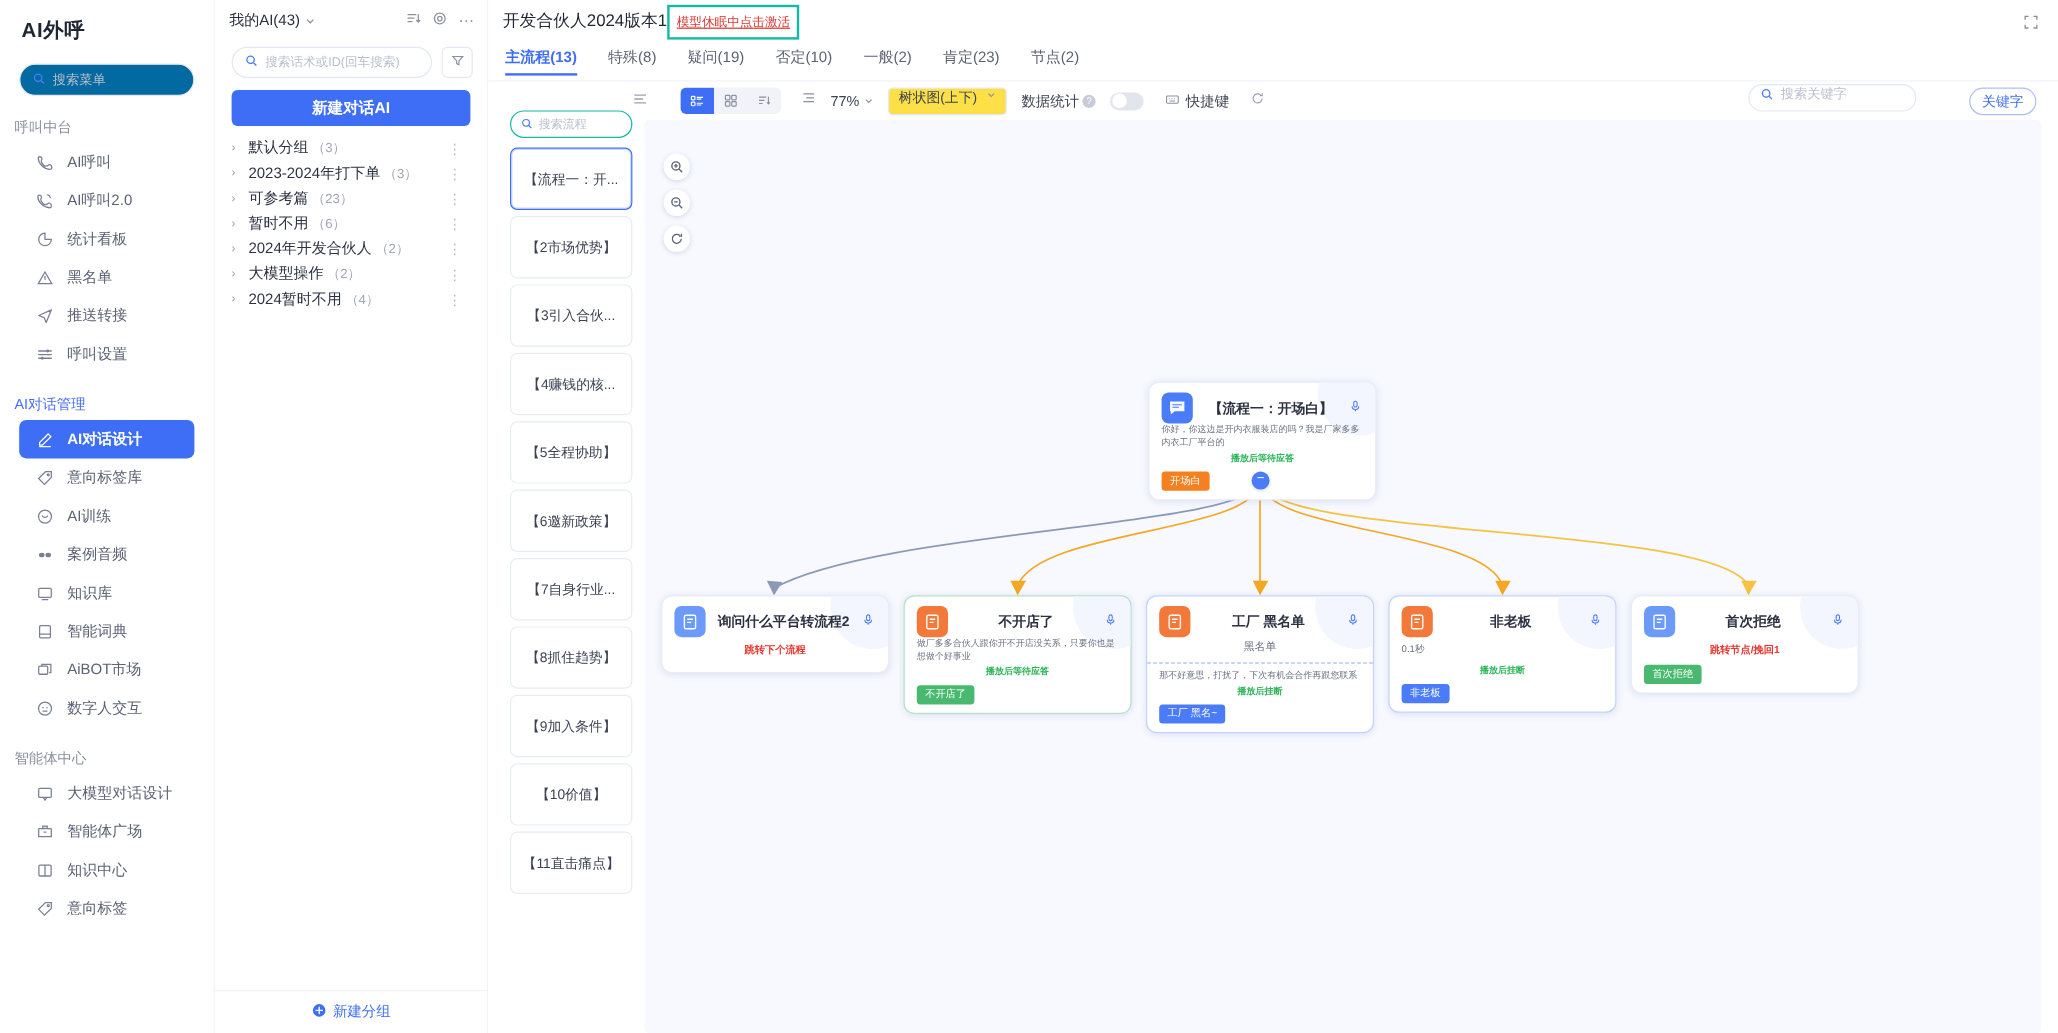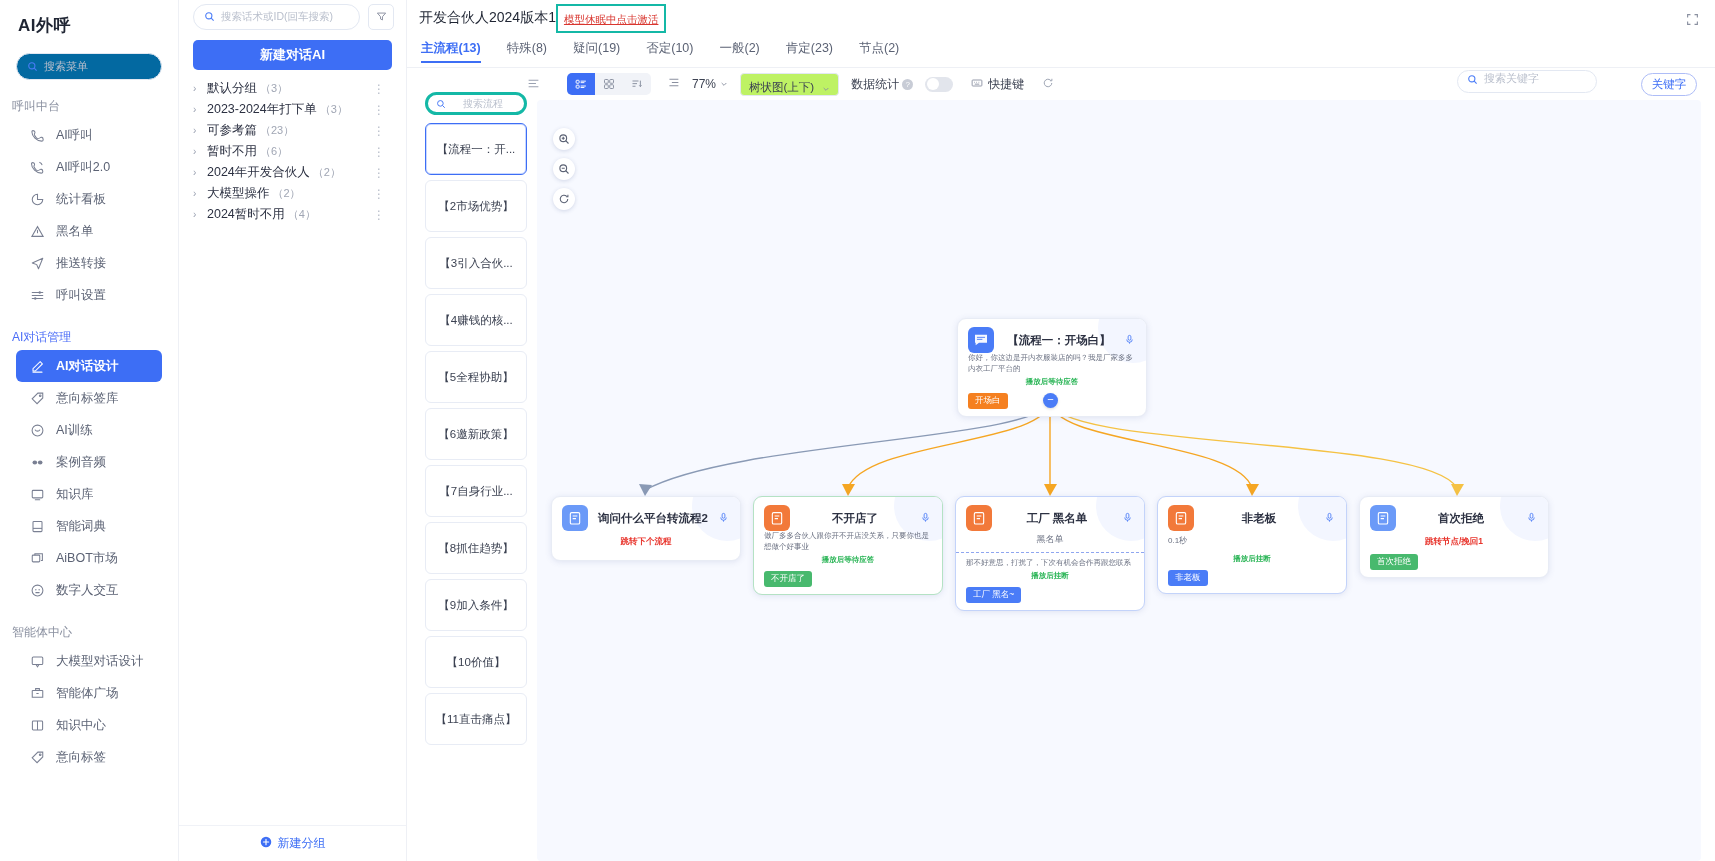--- a/index.html
+++ b/index.html
@@ -101,22 +101,22 @@
     content: ""; position: absolute; left: 0; right: 0; bottom: 0; height: 2px; background: #3d6ef5;
   }
 
   .m-body { flex: 1; display: flex; position: relative; background: #fff; }
 
   
   .flowcol {
     width: 130px; flex: 0 0 130px; padding: 10px 0 0 14px; position: relative;
   }
   .flow-search {
-    width: 102px; height: 23px; border: 3px solid #14b8a6; border-radius: 12px;
-    display: flex; align-items: center; gap: 17px; padding: 0 8px; margin: 14px 0 8px 4px;
+    width: 102px; height: 23px; border: 1px solid #14b8a6; border-radius: 12px;
+    display: flex; align-items: center; gap: 5px; padding: 0 8px; margin: 14px 0 8px 4px;
   }
   .flow-search .ph { font-size: 10px; color: #b9bfcc; }
   .flow-item {
     width: 102px; min-height: 52px; border: 1px solid #e8ecf5; border-radius: 6px;
     margin: 0 0 5px 4px; display: flex; align-items: center; justify-content: center;
     font-size: 11.5px; color: #3c4252; background: #fff; cursor: pointer; text-align:center;
     padding: 0 5px;
   }
   .flow-item.active { border: 1px solid #3d6ef5; box-shadow: 0 0 0 1px #c9d8ff inset; }
 
@@ -130,22 +130,22 @@
   .seg {
     display: flex; background: #f1f3f8; border-radius: 5px; overflow: hidden; height: 22px;
   }
   .seg .sgi {
     width: 28px; display: flex; align-items: center; justify-content: center; color: #8a90a0;
     cursor: pointer;
   }
   .seg .sgi.on { background: #3d6ef5; color: #fff; }
   .zoomsel { font-size: 12px; color: #3c4252; display: flex; align-items: center; gap: 4px; cursor:pointer;}
   .treesel {
-    height: 23px; border: 1px solid #e3e8f2; border-radius: 4px; display: flex; align-items: flex-end;
-    padding: 0 8px; gap: 8px; font-size: 11.5px; color: #3c4252; background: #bef264; cursor:pointer;
+    height: 23px; border: 1px solid #e3e8f2; border-radius: 4px; display: flex; align-items: flex-start;
+    padding: 0 8px; gap: 8px; font-size: 11.5px; color: #3c4252; background: #fde047; cursor:pointer;
   }
   .statlabel { font-size: 12px; color: #3c4252; display: flex; align-items: center; gap: 3px; }
   .qmark {
     width: 11px; height: 11px; border-radius: 50%; background: #c8ccd6; color: #fff;
     font-size: 8px; display: inline-flex; align-items: center; justify-content: center;
   }
   .switch {
     width: 28px; height: 15px; background: #e2e5ec; border-radius: 8px; position: relative; cursor:pointer;
   }
   .switch .knob { position: absolute; width: 12px; height: 12px; border-radius: 50%; background: #fff; top: 1.5px; left: 2px; }
@@ -399,20 +399,45 @@
         <svg viewBox="0 0 20 20" fill="none" stroke="#7a8093" stroke-width="1.4">
             <path d="M10.5 2.8H17V9.3l-7.6 7.6-6.5-6.5z"></path>
             <circle cx="13.6" cy="6.3" r="1.1"></circle>
           </svg>
       </span>
       <span>意向标签</span>
     </div>
   </div>
 
   <div class="listpanel">
+    <div class="lp-head">
+      <div class="lp-head-left">
+        <span>我的AI(43)</span>
+        <span>
+          <svg viewBox="0 0 12 12" width="9" height="9" fill="none" stroke="#8a90a0" stroke-width="1.4">
+              <path d="M2.5 4.5L6 8l3.5-3.5"></path>
+            </svg>
+        </span>
+      </div>
+      <div class="lp-head-right">
+        <span>
+          <svg viewBox="0 0 16 16" width="13" height="13" fill="none" stroke="#8a90a0" stroke-width="1.3">
+              <path d="M2 4h9M2 7.5h7M2 11h5"></path>
+              <path d="M13 3.5v8M11 9.5l2 2 2-2"></path>
+            </svg>
+        </span>
+        <span>
+          <svg viewBox="0 0 16 16" width="13" height="13" fill="none" stroke="#8a90a0" stroke-width="1.3">
+              <circle cx="8" cy="8" r="2.3"></circle>
+              <circle cx="8" cy="8" r="5.5"></circle>
+            </svg>
+        </span>
+        <span style="font-size:13px;letter-spacing:1px;">⋯</span>
+      </div>
+    </div>
 
     <div class="lp-searchrow">
       <div class="lp-search">
         <span>
           <svg viewBox="0 0 16 16" width="11" height="11" fill="none" stroke="#4a7cf7" stroke-width="1.6">
               <circle cx="7" cy="7" r="4.5"></circle>
               <path d="M10.5 10.5L14 14"></path>
             </svg>
         </span>
         <span class="ph">搜索话术或ID(回车搜索)</span>

